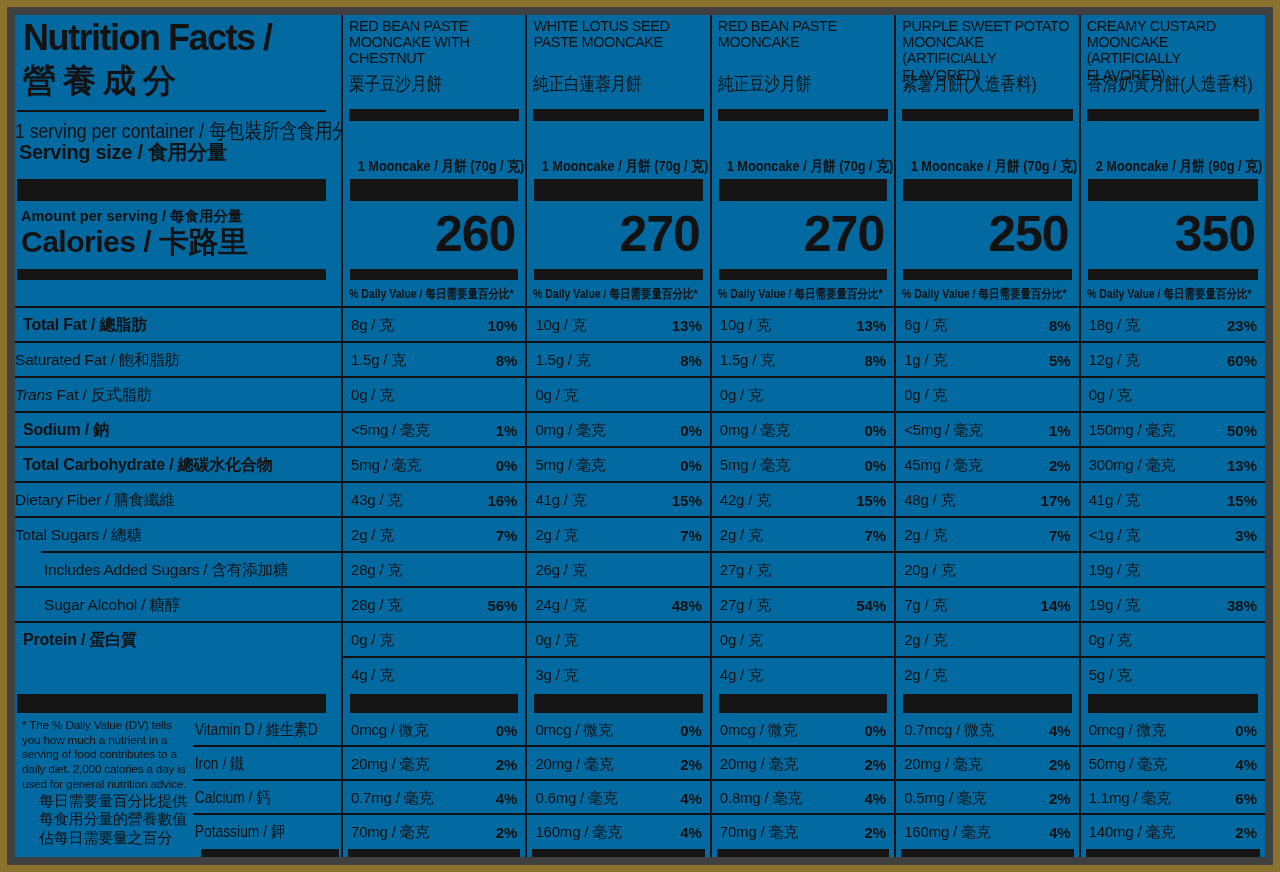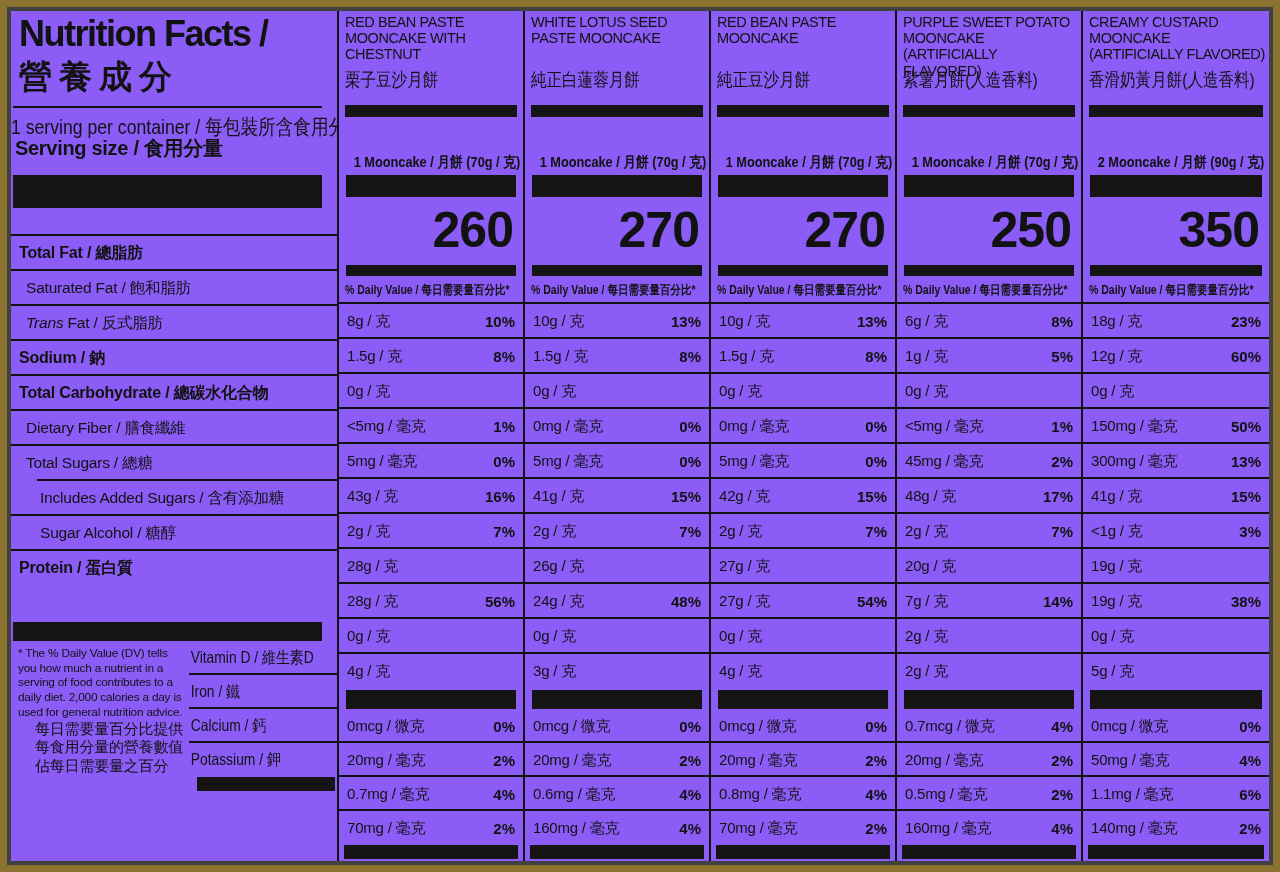--- a/index.html
+++ b/index.html
@@ -1,17 +1,17 @@
 <!DOCTYPE html>
 <html><head>
 <meta charset="utf-8">
 <style>
   html,body{margin:0;padding:0;background:#3a3226;}
   .frame-outer{width:1280px;height:872px;box-sizing:border-box;background:#8a712e;padding:7px;}
-  .frame-inner{height:100%;box-sizing:border-box;border:4px solid #404040;background:#8b5cf6;display:flex;overflow:hidden;justify-content:center;}
+  .frame-inner{height:100%;box-sizing:border-box;border:8px solid #404040;background:#0369a1;display:flex;overflow:hidden;justify-content:center;}
   .col{box-sizing:border-box;height:100%;display:flex;flex-direction:column;font-family:"Liberation Sans","DejaVu Sans",sans-serif;color:#121212;}
   .col:not(:last-child){border-right:2px solid #121212;}
   .col.left{width:328px;}
   .col.prod{width:186px;}
   .seg{box-sizing:border-box;flex:0 0 auto;position:relative;overflow:hidden;}
   .seg.head{height:164px;}
   .seg.bigbar{height:22px;}
   .seg.cal{height:68px;}
   .seg.bar2{height:11px;}
   .seg.dvh{height:26px;}
@@ -35,21 +35,21 @@
   .aps{position:absolute;top:6px;left:6px;font-size:14.5px;font-weight:700;}
   .cal-label{position:absolute;top:21px;left:6px;font-size:30px;font-weight:700;letter-spacing:-0.5px;}
   
   .nrow{position:relative;height:35px;display:flex;align-items:center;box-sizing:border-box;}
   .nrow::after{content:"";position:absolute;left:0;right:0;bottom:0;height:2px;background:#121212;}
   .nrow.inset::after{left:26px;}
   .nrow:last-child::after{display:none;}
   .lab{font-size:15.5px;letter-spacing:-0.2px;white-space:nowrap;}
   .lab.b{font-weight:700;font-size:16px;}
   .lab.i0{padding-left:8px;}
-  .lab.i1{padding-left:15px;}
+  .lab.i1{}
   .lab.i2{padding-left:29px;}
   .amt{font-size:15px;padding-left:8px;flex:1;text-align:left;white-space:nowrap;letter-spacing:-0.2px;}
   .dv{font-size:15px;font-weight:700;padding-right:8px;white-space:nowrap;}
   
   .pname{position:absolute;top:3px;left:6px;right:3px;font-size:14.5px;line-height:1.12;letter-spacing:-0.4px;}
   .pname-zh{position:absolute;top:56px;left:6px;right:0;font-size:18.5px;}
   .minibar{position:absolute;top:94px;left:6px;right:6px;height:12px;background:#151515;}
   .pserving{position:absolute;bottom:3px;left:0;right:0;text-align:center;font-size:15px;font-weight:700;}
   .cal-num{position:absolute;right:10px;top:0;font-size:50px;font-weight:700;line-height:66px;letter-spacing:-1px;}
   .seg.dvh .dvhead{position:absolute;left:6px;top:6px;font-size:12.5px;font-weight:700;}
@@ -73,20 +73,24 @@
     <div class="seg head">
       <div class="nf-title">Nutrition Facts /</div>
       <div class="nf-title-zh">營養成分</div>
       <div class="head-rule"></div>
       <div class="servings"><span class="cond">1 serving per container / 每包裝所含食用分量為1</span></div>
       <div class="serving-size-label">Serving size / 食用分量</div>
     </div>
     <div class="seg bigbar">
           <div class="bar"></div>
         </div>
+    <div class="seg cal">
+      <div class="aps">Amount per serving / 每食用分量</div>
+      <div class="cal-label">Calories / 卡路里</div>
+    </div>
     <div class="seg bar2">
           <div class="bar"></div>
         </div>
     <div class="seg dvh"></div>
     <div class="seg rows">
       <div class="nrow">
             <span class="lab b i0">Total Fat / 總脂肪</span>
           </div>
       <div class="nrow">
             <span class="lab i1">Saturated Fat / 飽和脂肪</span>

